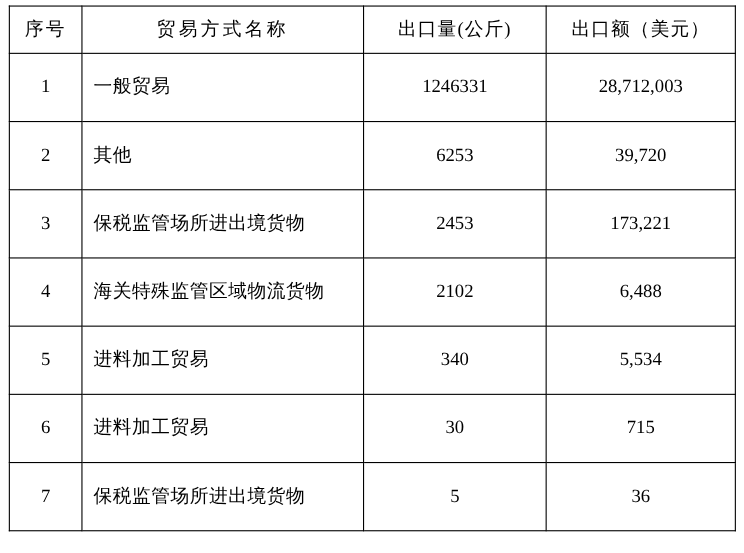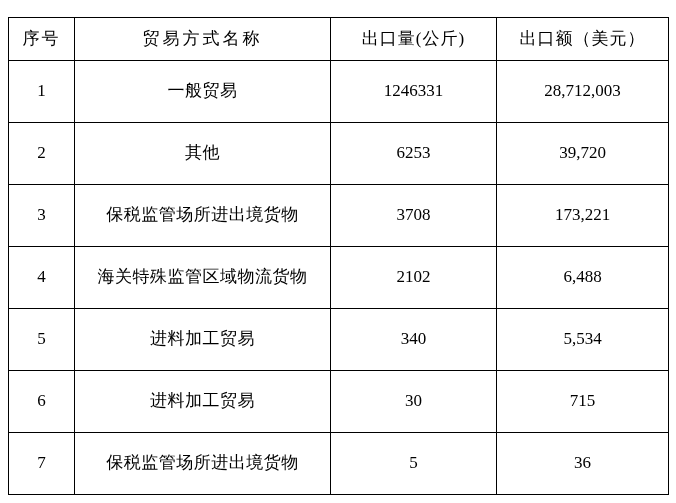--- a/index.html
+++ b/index.html
@@ -10,21 +10,21 @@
   body {
     width: 676px;
     height: 503px;
     font-family: "Liberation Serif", "DejaVu Serif", serif;
     color: #000000;
     overflow: hidden;
   }
   .table-wrap {
     position: absolute;
     left: 8px;
-    top: 17px;
+    top: 5px;
     width: 660px;
   }
   table.data-table {
     border-collapse: collapse;
     width: 660px;
     table-layout: fixed;
   }
   table.data-table td, table.data-table th {
     border: 1px solid #000000;
     padding: 0 10px;
@@ -44,21 +44,21 @@
   .col-idx { width: 66px; }
   .col-name { width: 256px; }
   .col-qty  { width: 166px; }
   .col-amt  { width: 172px; }
 
   td.idx {
     text-align: center;
     font-size: 16px;
   }
   td.name {
-    text-align: center;
+    text-align: left;
     letter-spacing: 0.5px;
   }
   td.num {
     text-align: center;
     padding-right: 12px;
     font-size: 17px;
   }
   thead th.h-idx { letter-spacing: 2px; }
   thead th.h-name { letter-spacing: 3px; margin-left: 48px; }
 </style>
@@ -90,21 +90,21 @@
       </tr>
       <tr>
         <td class="idx">2</td>
         <td class="name">其他</td>
         <td class="num">6253</td>
         <td class="num">39,720</td>
       </tr>
       <tr>
         <td class="idx">3</td>
         <td class="name">保税监管场所进出境货物</td>
-        <td class="num">3708</td>
+        <td class="num">2453</td>
         <td class="num">173,221</td>
       </tr>
       <tr>
         <td class="idx">4</td>
         <td class="name">海关特殊监管区域物流货物</td>
         <td class="num">2102</td>
         <td class="num">6,488</td>
       </tr>
       <tr>
         <td class="idx">5</td>

